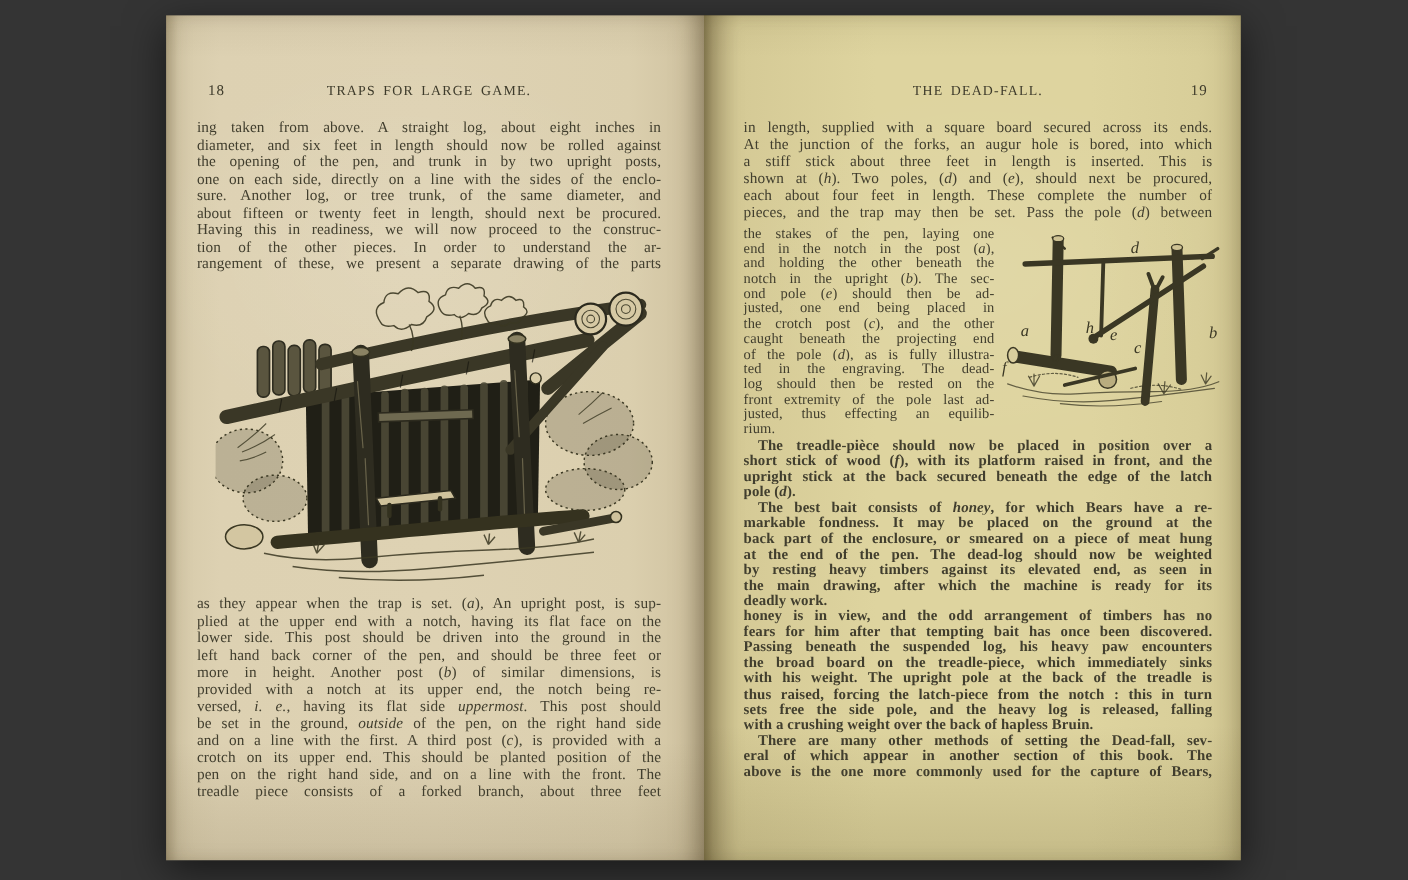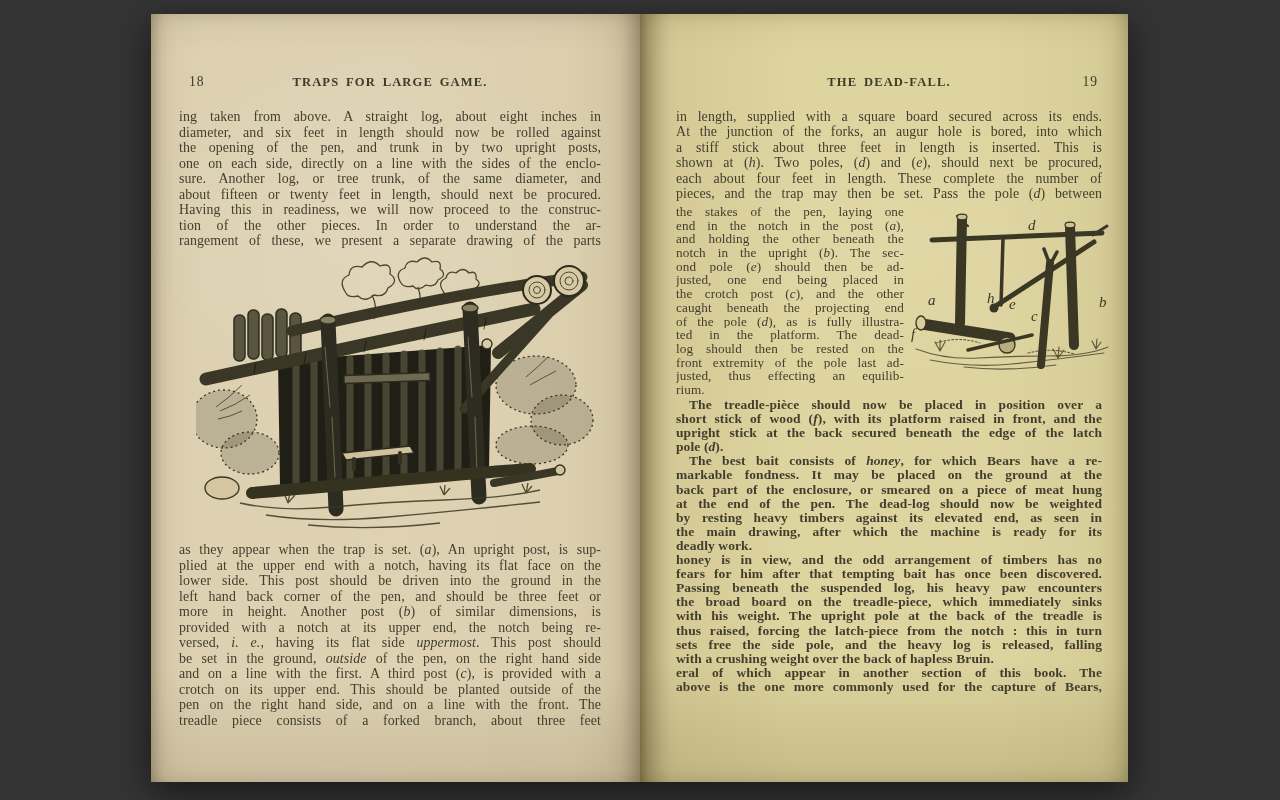--- a/index.html
+++ b/index.html
@@ -26,21 +26,21 @@
     width:488px;
     background:
       linear-gradient(180deg,rgba(70,60,20,.05) 0,rgba(0,0,0,0) 5%,rgba(0,0,0,0) 84%,rgba(70,60,20,.16) 100%),
       radial-gradient(ellipse 320px 240px at 52% 30%,rgba(255,255,255,.08),rgba(255,255,255,0) 70%),
       linear-gradient(90deg,#ab9e72 0%,#c3b687 1.6%,#d5ca96 6.5%,var(--page_right_bg,#ded49f) 32%,var(--page_right_bg,#ded49f) 72%,#d8ce99 92%,#cfc490 100%);
     box-shadow:inset 20px 0 28px -16px rgba(60,50,15,.60), inset -14px 0 22px -14px rgba(60,50,15,.40);
   }
   .running-head{position:absolute;top:61px;height:16px;font-size:12.6px;letter-spacing:1.1px;word-spacing:2.5px;color:#3e3b2b;}
   .rh-left{left:28px;width:422px;}
   .rh-right{left:36px;width:426px;}
-  .running-title{display:block;text-align:center;font-weight:bold;}
+  .running-title{display:block;text-align:center;}
   .pagenum{position:absolute;top:-1px;font-size:13.6px;letter-spacing:1px;}
   .rh-left .pagenum{left:10px;}
   .rh-right .pagenum{right:4px;}
   .col{position:absolute;letter-spacing:.1px;}
   .line{
     text-align:justify;text-align-last:justify;
     height:var(--lh);line-height:var(--lh);overflow:hidden;
   }
   .line.end{text-align-last:left;}
   .line.ind{text-indent:13px;}
@@ -182,21 +182,21 @@
       <div class="col col-l2">
           <div class="line">as they appear when the trap is set. (<i>a</i>), An upright post, is sup-</div>
           <div class="line">plied at the upper end with a notch, having its flat face on the</div>
           <div class="line">lower side. This post should be driven into the ground in the</div>
           <div class="line">left hand back corner of the pen, and should be three feet or</div>
           <div class="line">more in height. Another post (<i>b</i>) of similar dimensions, is</div>
           <div class="line">provided with a notch at its upper end, the notch being re-</div>
           <div class="line">versed, <i>i. e.</i>, having its flat side <i>uppermost</i>. This post should</div>
           <div class="line">be set in the ground, <i>outside</i> of the pen, on the right hand side</div>
           <div class="line">and on a line with the first. A third post (<i>c</i>), is provided with a</div>
-          <div class="line">crotch on its upper end. This should be planted outside of the</div>
+          <div class="line">crotch on its upper end. This should be planted position of the</div>
           <div class="line">pen on the right hand side, and on a line with the front. The</div>
           <div class="line">treadle piece consists of a forked branch, about three feet</div>
         </div>
     </div>
 
     <div class="page page-right">
       <div class="running-head rh-right">
         <span class="running-title">THE DEAD-FALL.</span>
         <span class="pagenum">19</span>
       </div>
@@ -263,21 +263,21 @@
         <div>
             <div class="line">the stakes of the pen, laying one</div>
             <div class="line">end in the notch in the post (<i>a</i>),</div>
             <div class="line">and holding the other beneath the</div>
             <div class="line">notch in the upright (<i>b</i>). The sec-</div>
             <div class="line">ond pole (<i>e</i>) should then be ad-</div>
             <div class="line">justed, one end being placed in</div>
             <div class="line">the crotch post (<i>c</i>), and the other</div>
             <div class="line">caught beneath the projecting end</div>
             <div class="line">of the pole (<i>d</i>), as is fully illustra-</div>
-            <div class="line">ted in the platform. The dead-</div>
+            <div class="line">ted in the engraving. The dead-</div>
             <div class="line">log should then be rested on the</div>
             <div class="line">front extremity of the pole last ad-</div>
             <div class="line">justed, thus effecting an equilib-</div>
             <div class="line end">rium.</div>
           </div>
       </div>
 
       <div class="col col-r3">
           <div class="line ind">The treadle-pièce should now be placed in position over a</div>
           <div class="line">short stick of wood (<i>f</i>), with its platform raised in front, and the</div>
@@ -291,19 +291,20 @@
           <div class="line">the main drawing, after which the machine is ready for its</div>
           <div class="line end">deadly work.</div>
           <div class="line">honey is in view, and the odd arrangement of timbers has no</div>
           <div class="line">fears for him after that tempting bait has once been discovered.</div>
           <div class="line">Passing beneath the suspended log, his heavy paw encounters</div>
           <div class="line">the broad board on the treadle-piece, which immediately sinks</div>
           <div class="line">with his weight. The upright pole at the back of the treadle is</div>
           <div class="line">thus raised, forcing the latch-piece from the notch : this in turn</div>
           <div class="line">sets free the side pole, and the heavy log is released, falling</div>
           <div class="line end">with a crushing weight over the back of hapless Bruin.</div>
+          <div class="line ind">There are many other methods of setting the Dead-fall, sev-</div>
           <div class="line">eral of which appear in another section of this book. The</div>
           <div class="line">above is the one more commonly used for the capture of Bears,</div>
         </div>
     </div>
 
   </div>
 </div>
 
 </body></html>

